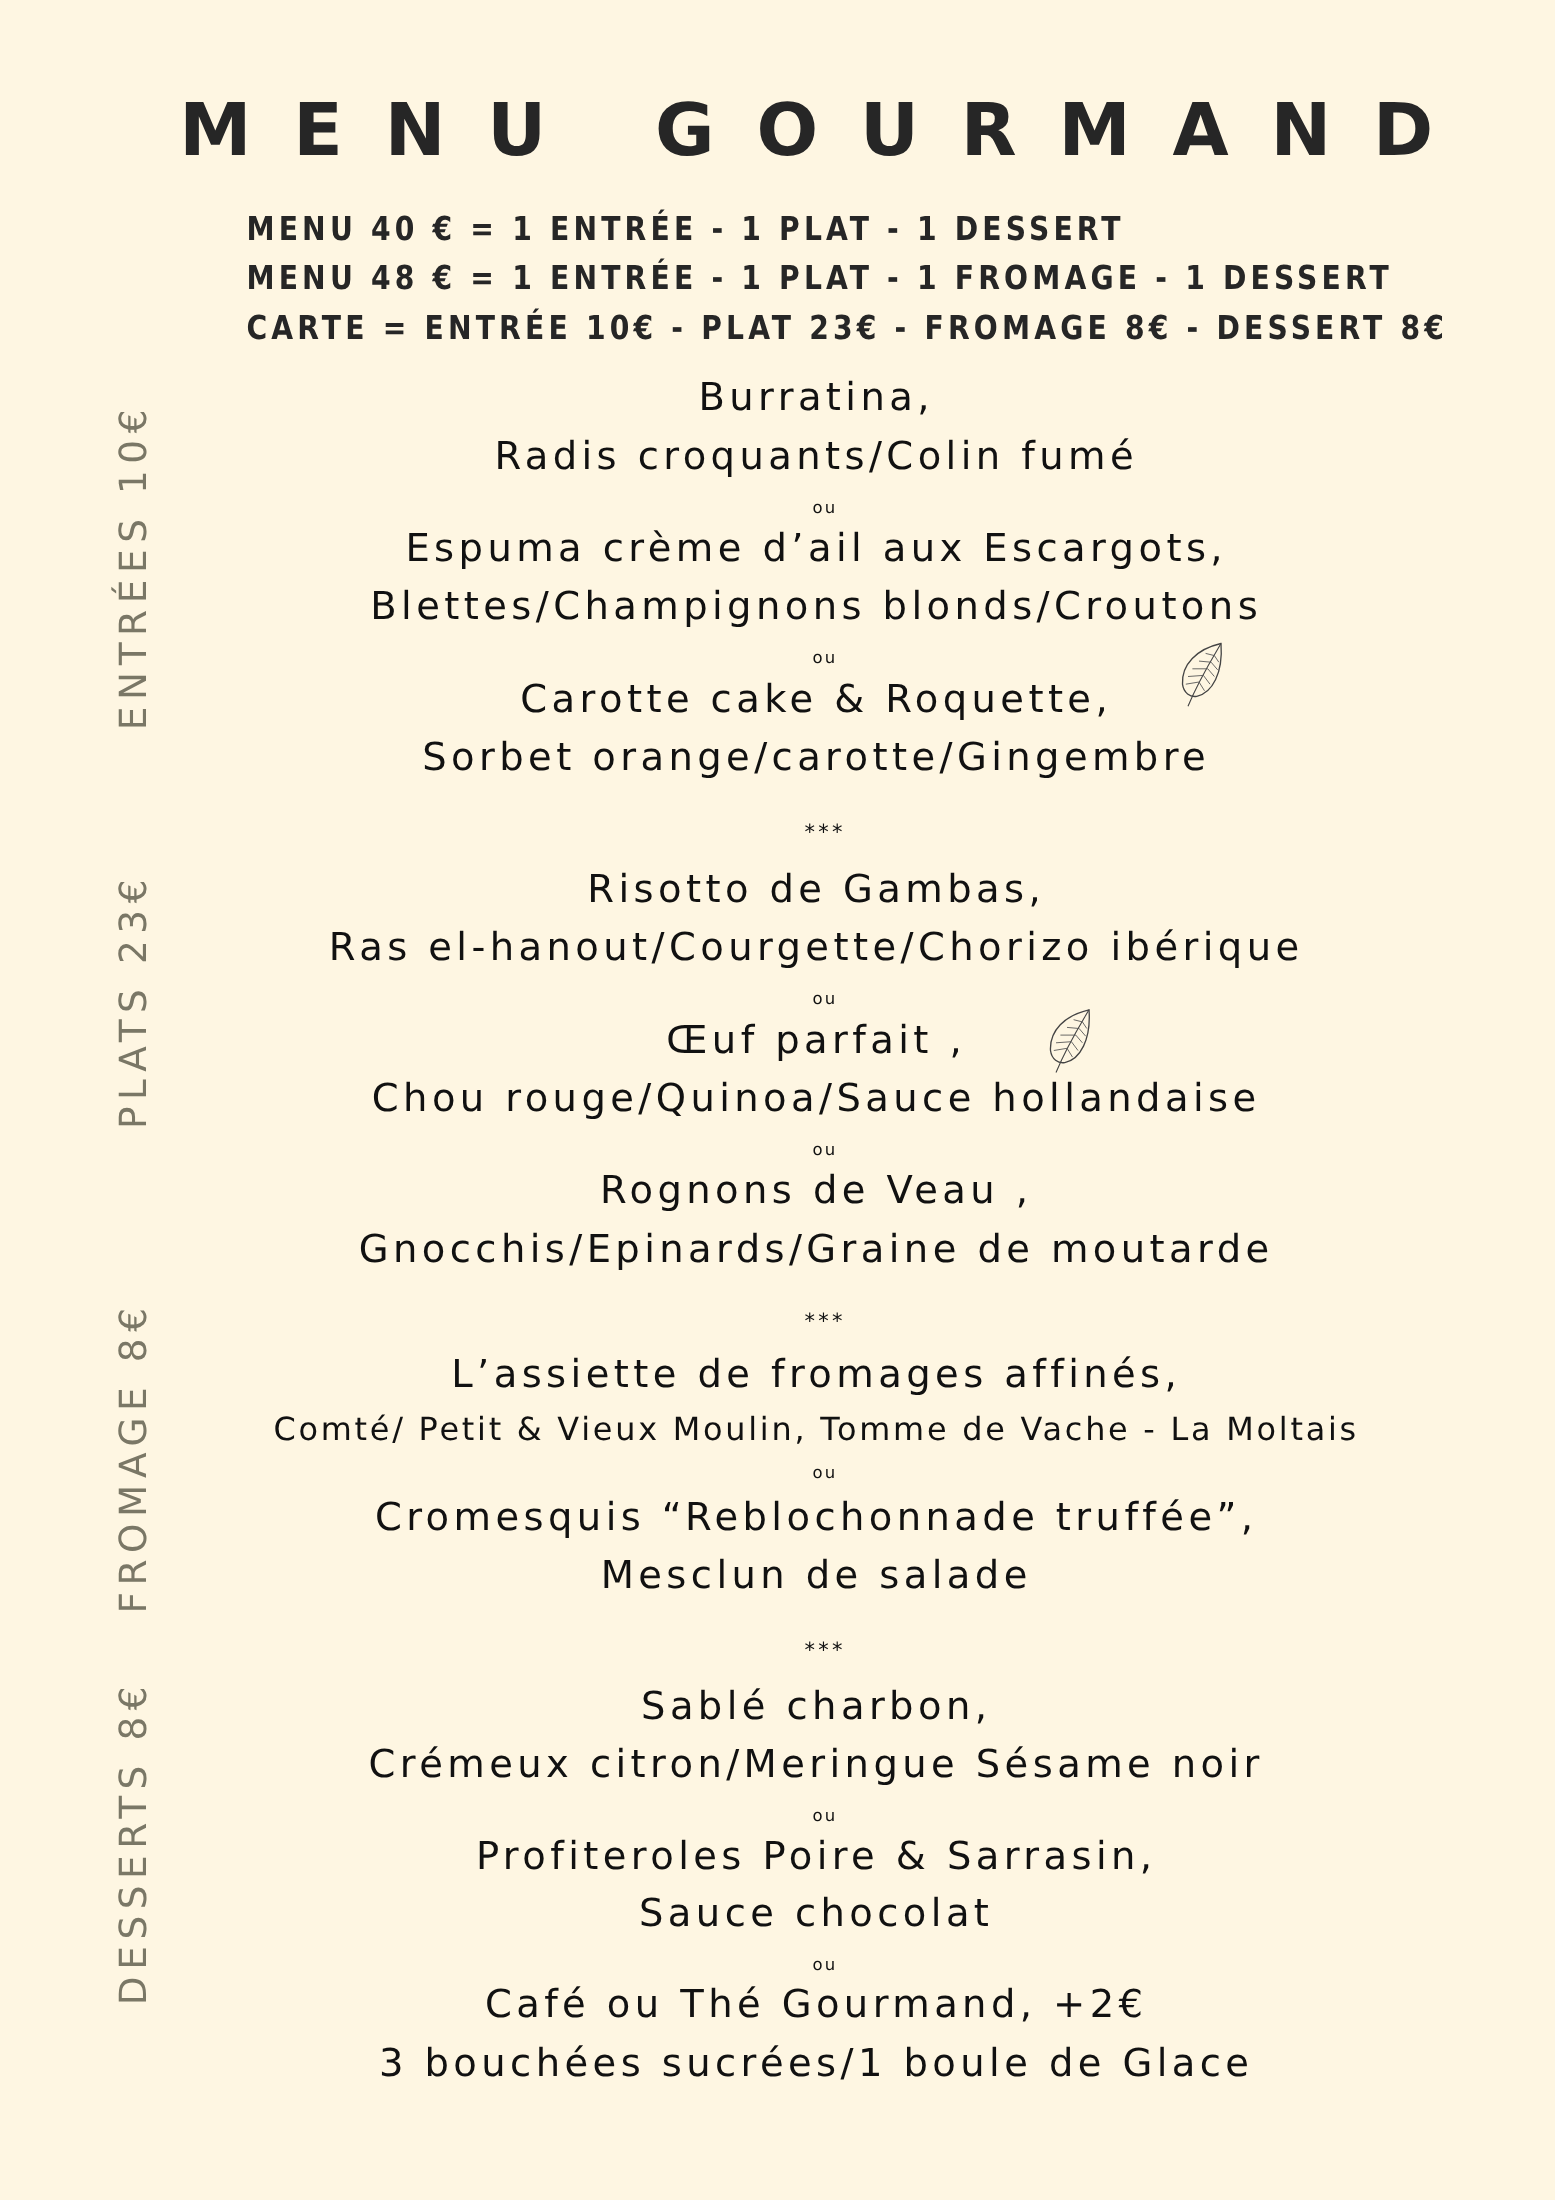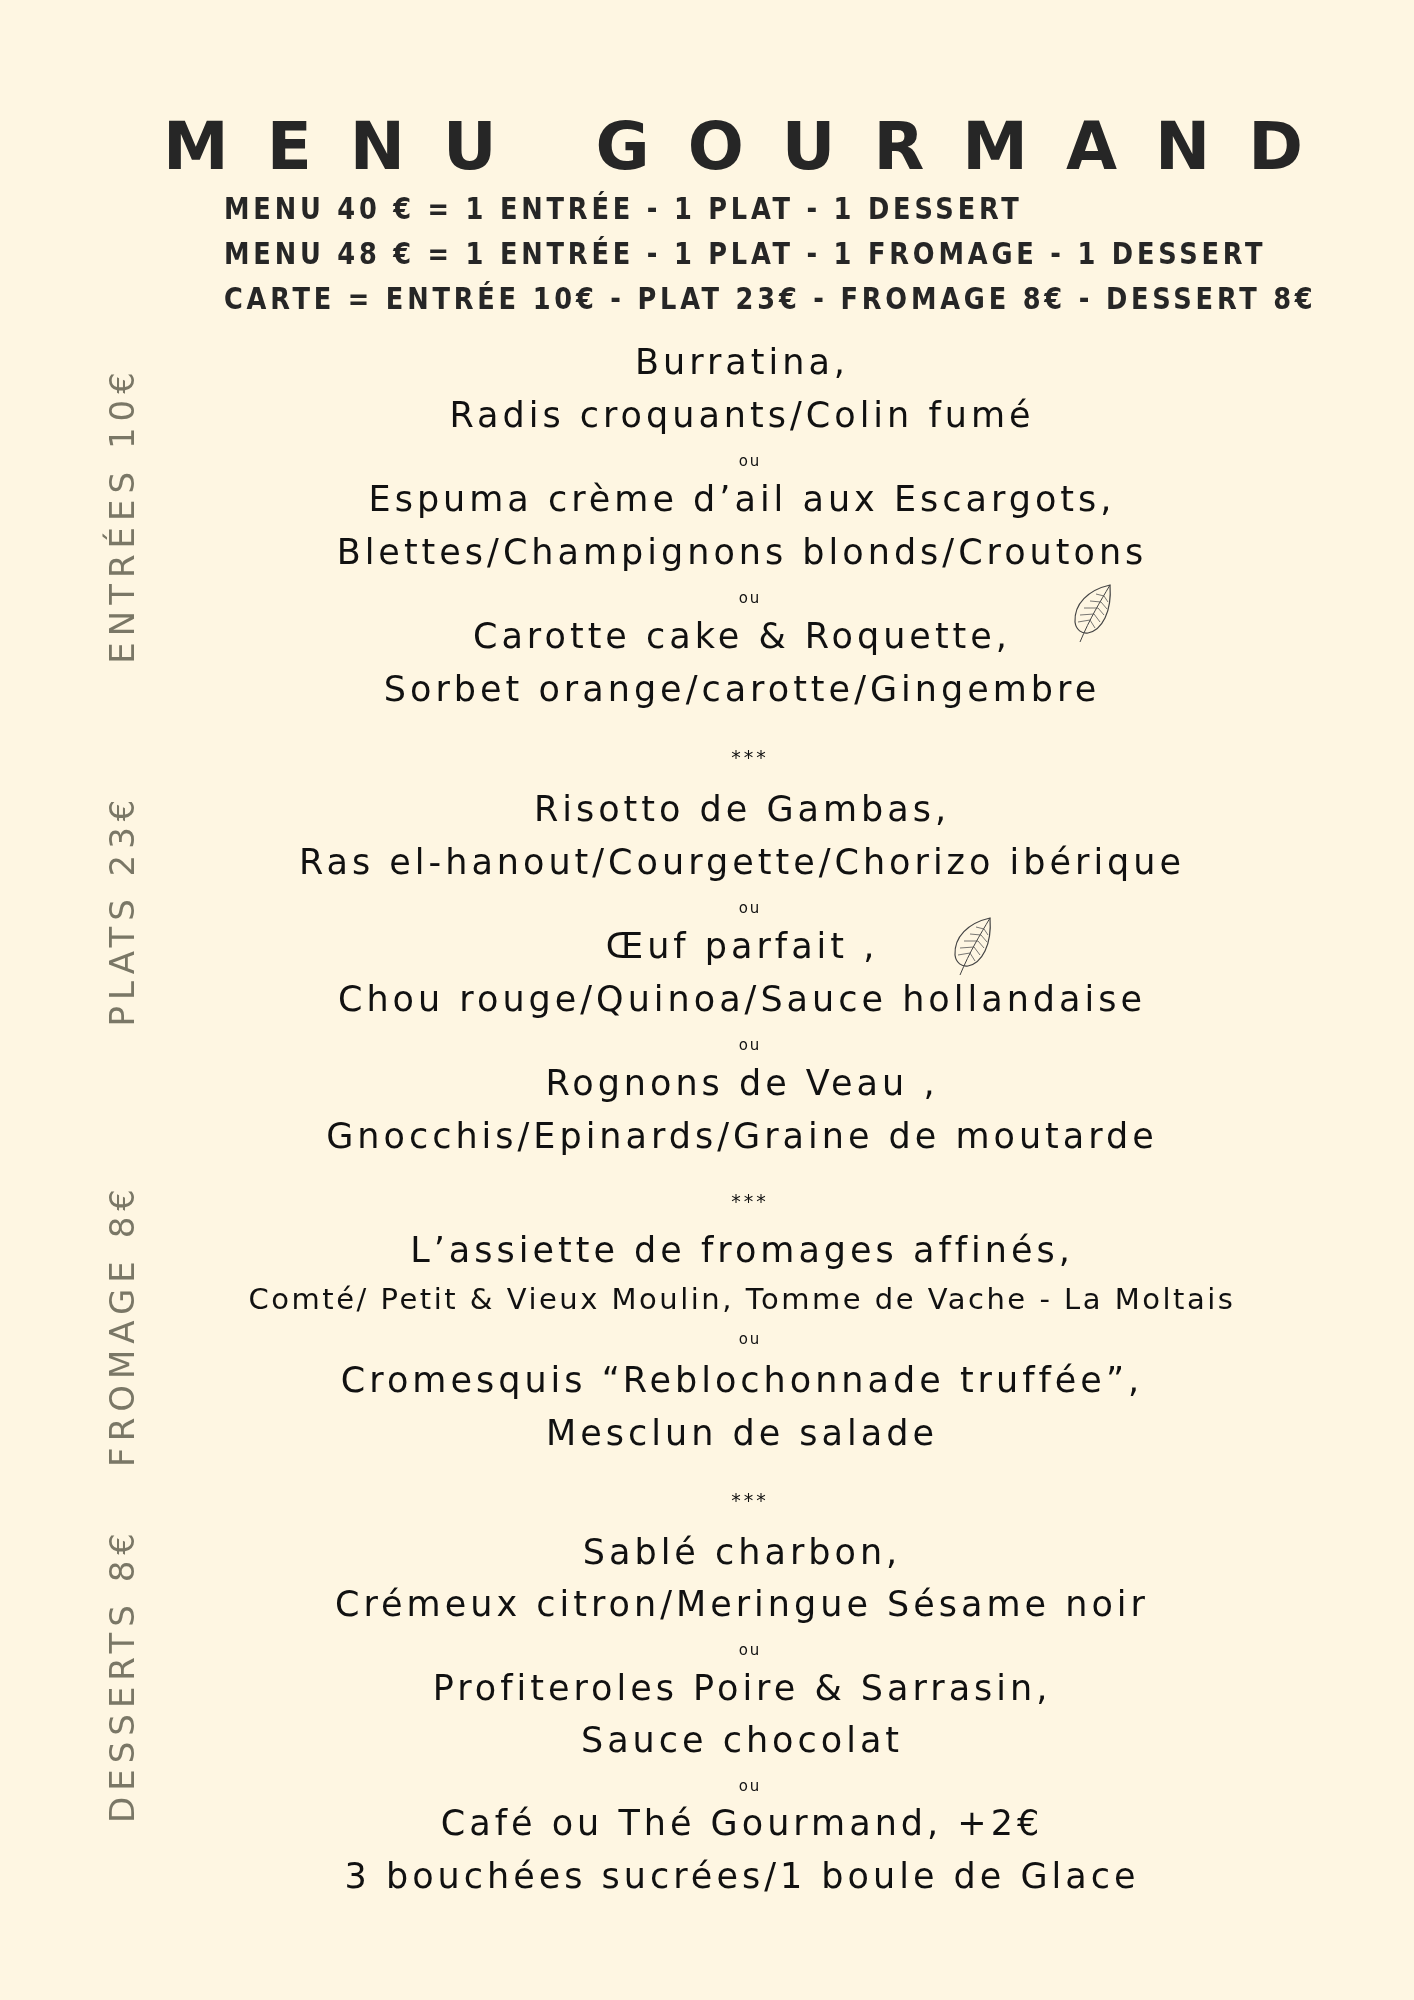--- a/index.html
+++ b/index.html
@@ -8,21 +8,20 @@
     background: #fef6e2;
     position: relative; overflow: hidden;
     font-family: "DejaVu Sans", sans-serif;
     color: #111111;
   }
   .title {
     position: absolute; left: 0; width: 1414px; top: 80px;
     text-align: center; font-weight: bold; font-size: 66px;
     letter-spacing: 38px; color: #262626; padding-left: 90px; box-sizing: border-box;
     font-family: "DejaVu Sans", sans-serif;
-    margin-top: 28px;
   }
   .pricing {
     position: absolute; left: 224px; top: 186px;
     font-weight: bold; font-size: 30px; letter-spacing: 4px; color: #262626;
     font-family: "DejaVu Sans Condensed", "DejaVu Sans", sans-serif;
     transform: scaleX(0.95); transform-origin: left;
   }
   .pricing div { height: 45px; line-height: 45px; white-space: nowrap; }
   .side-label {
     position: absolute; left: 122px;

